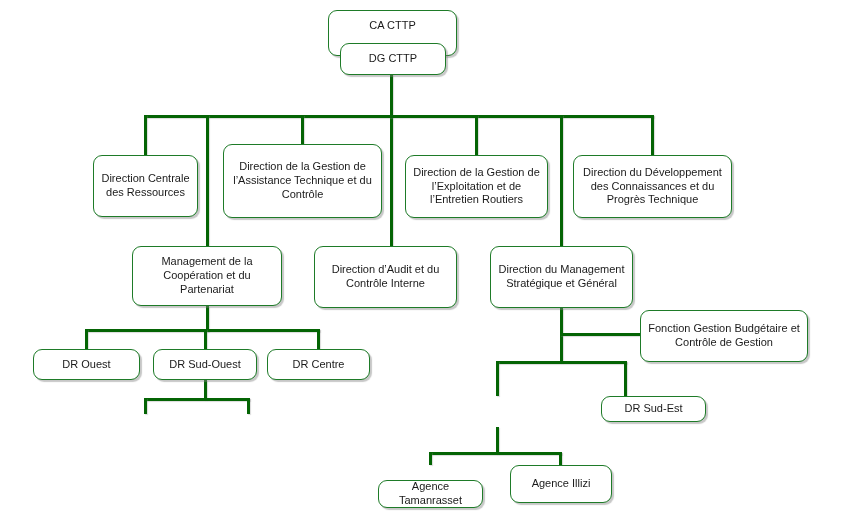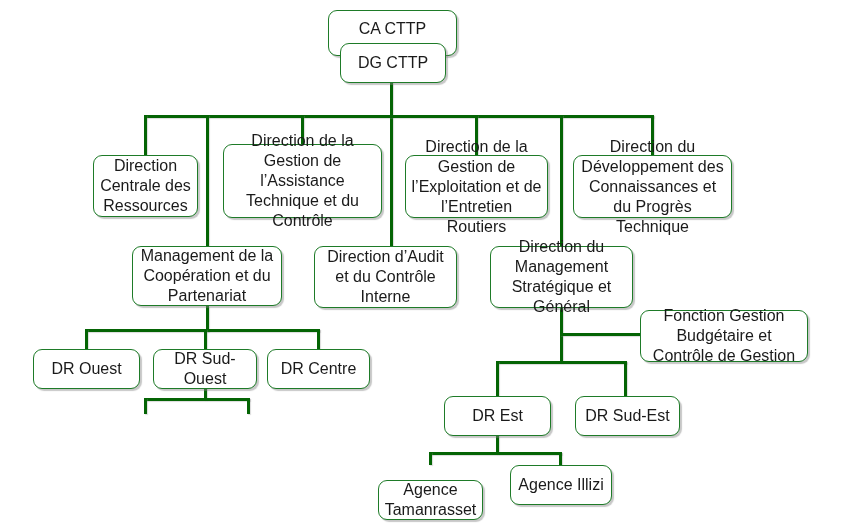--- a/index.html
+++ b/index.html
@@ -20,23 +20,23 @@
     box-sizing: border-box;
     background: #ffffff;
     border: 1.5px solid var(--border-color, #1e7b28);
     border-radius: 9px;
     box-shadow: 2px 2px 1px rgba(130,130,130,0.45);
     display: flex;
     align-items: center;
     justify-content: center;
     text-align: center;
     color: var(--text-color, #1a1a1a);
-    font-size: 16px;
+    font-size: 11px;
     line-height: 1.25;
-    padding: 19px 4px;
+    padding: 12px 4px;
     z-index: 2;
   }
   .node.back  { z-index: 2; align-items: flex-start; padding-top: 8px; }
   .node.front { z-index: 3; }
   .vline, .hline {
     position: absolute;
     background: var(--line-color, #046404);
     z-index: 1;
     box-shadow: 1px 1px 1px rgba(140,140,140,0.30);
   }
@@ -94,19 +94,18 @@
   <div class="node" style="left:314px;top:246px;width:143px;height:62px">Direction d’Audit et du Contrôle Interne</div>
   <div class="node" style="left:490px;top:246px;width:143px;height:62px">Direction du Management Stratégique et Général</div>
 
   <div class="node" style="left:640px;top:310px;width:168px;height:52px">Fonction Gestion Budgétaire et Contrôle de Gestion</div>
 
   <div class="node" style="left:33px;top:349px;width:107px;height:31px">DR Ouest</div>
   <div class="node" style="left:153px;top:349px;width:104px;height:31px">DR Sud-Ouest</div>
   <div class="node" style="left:267px;top:349px;width:103px;height:31px">DR Centre</div>
 
 
-  <div class="node" style="left:444px;top:396px;width:107px;height:31px">DR Est</div>
-  <div class="node" style="left:575px;top:396px;width:105px;height:23px">DR Sud-Est</div>
+  <div class="node" style="left:601px;top:396px;width:105px;height:23px">DR Sud-Est</div>
 
   <div class="node" style="left:378px;top:480px;width:105px;height:28px">Agence Tamanrasset</div>
   <div class="node" style="left:510px;top:465px;width:102px;height:38px">Agence Illizi</div>
 
 </div>
 
 </body></html>

